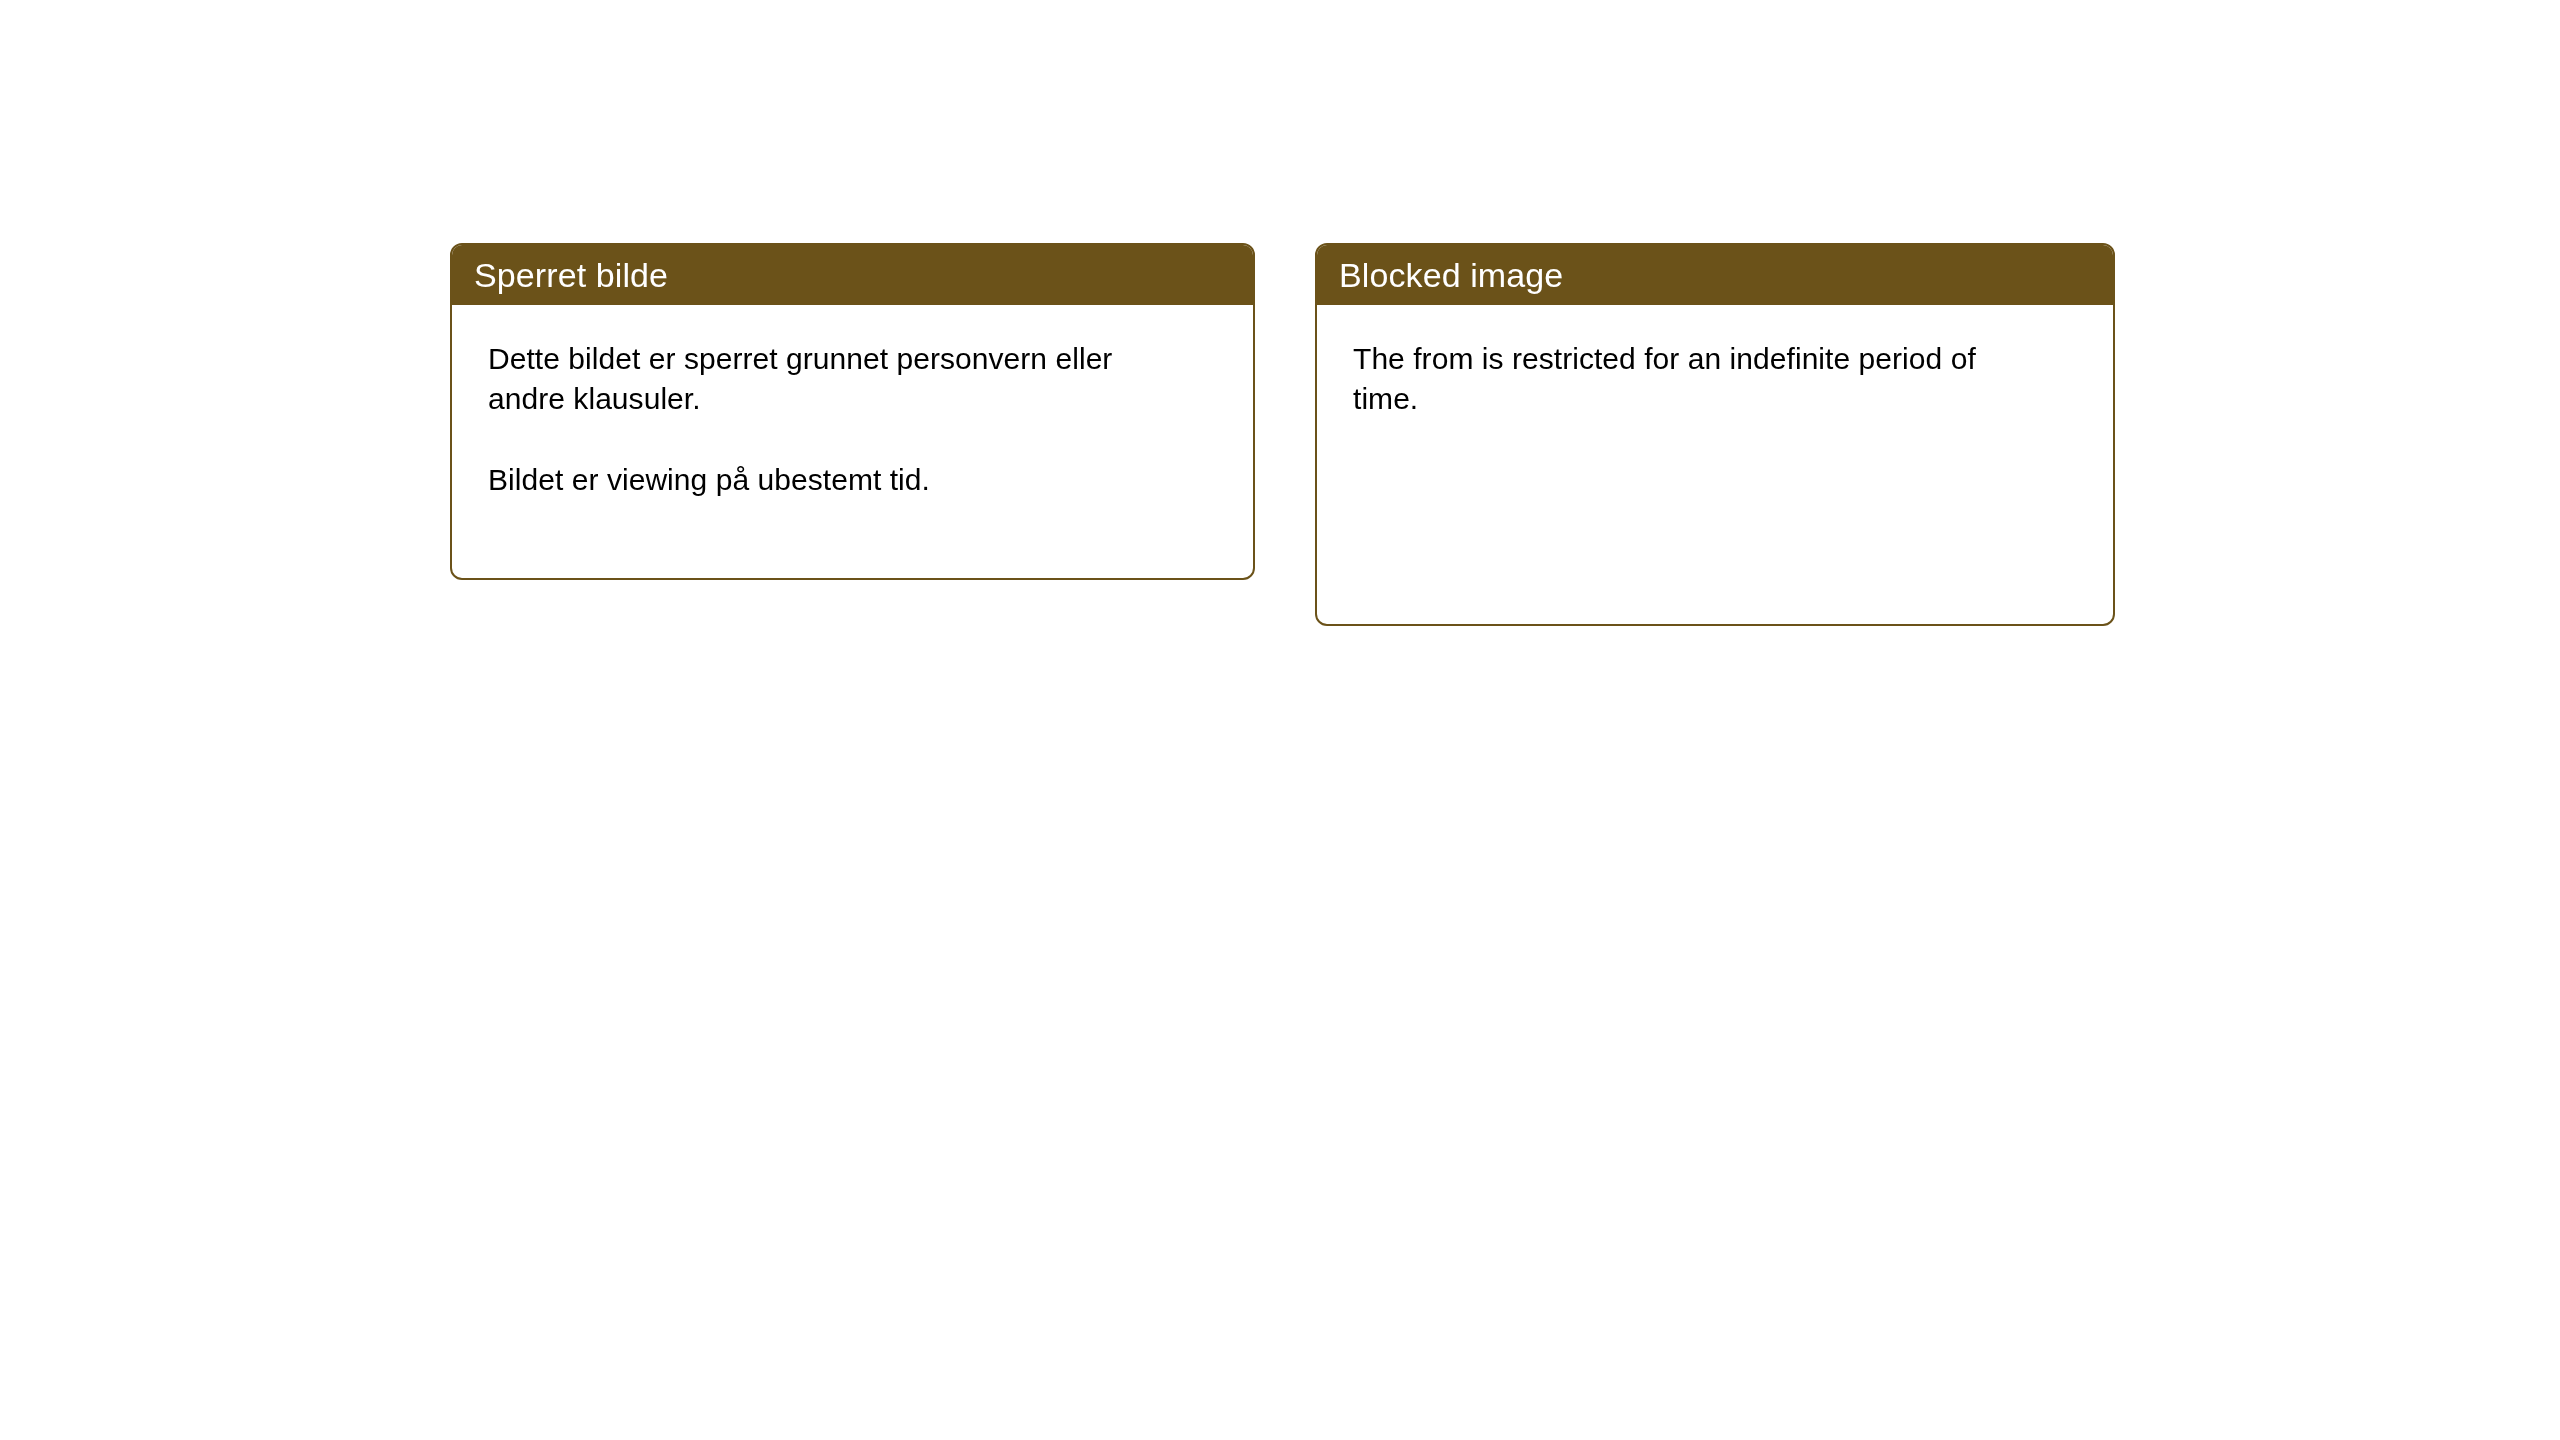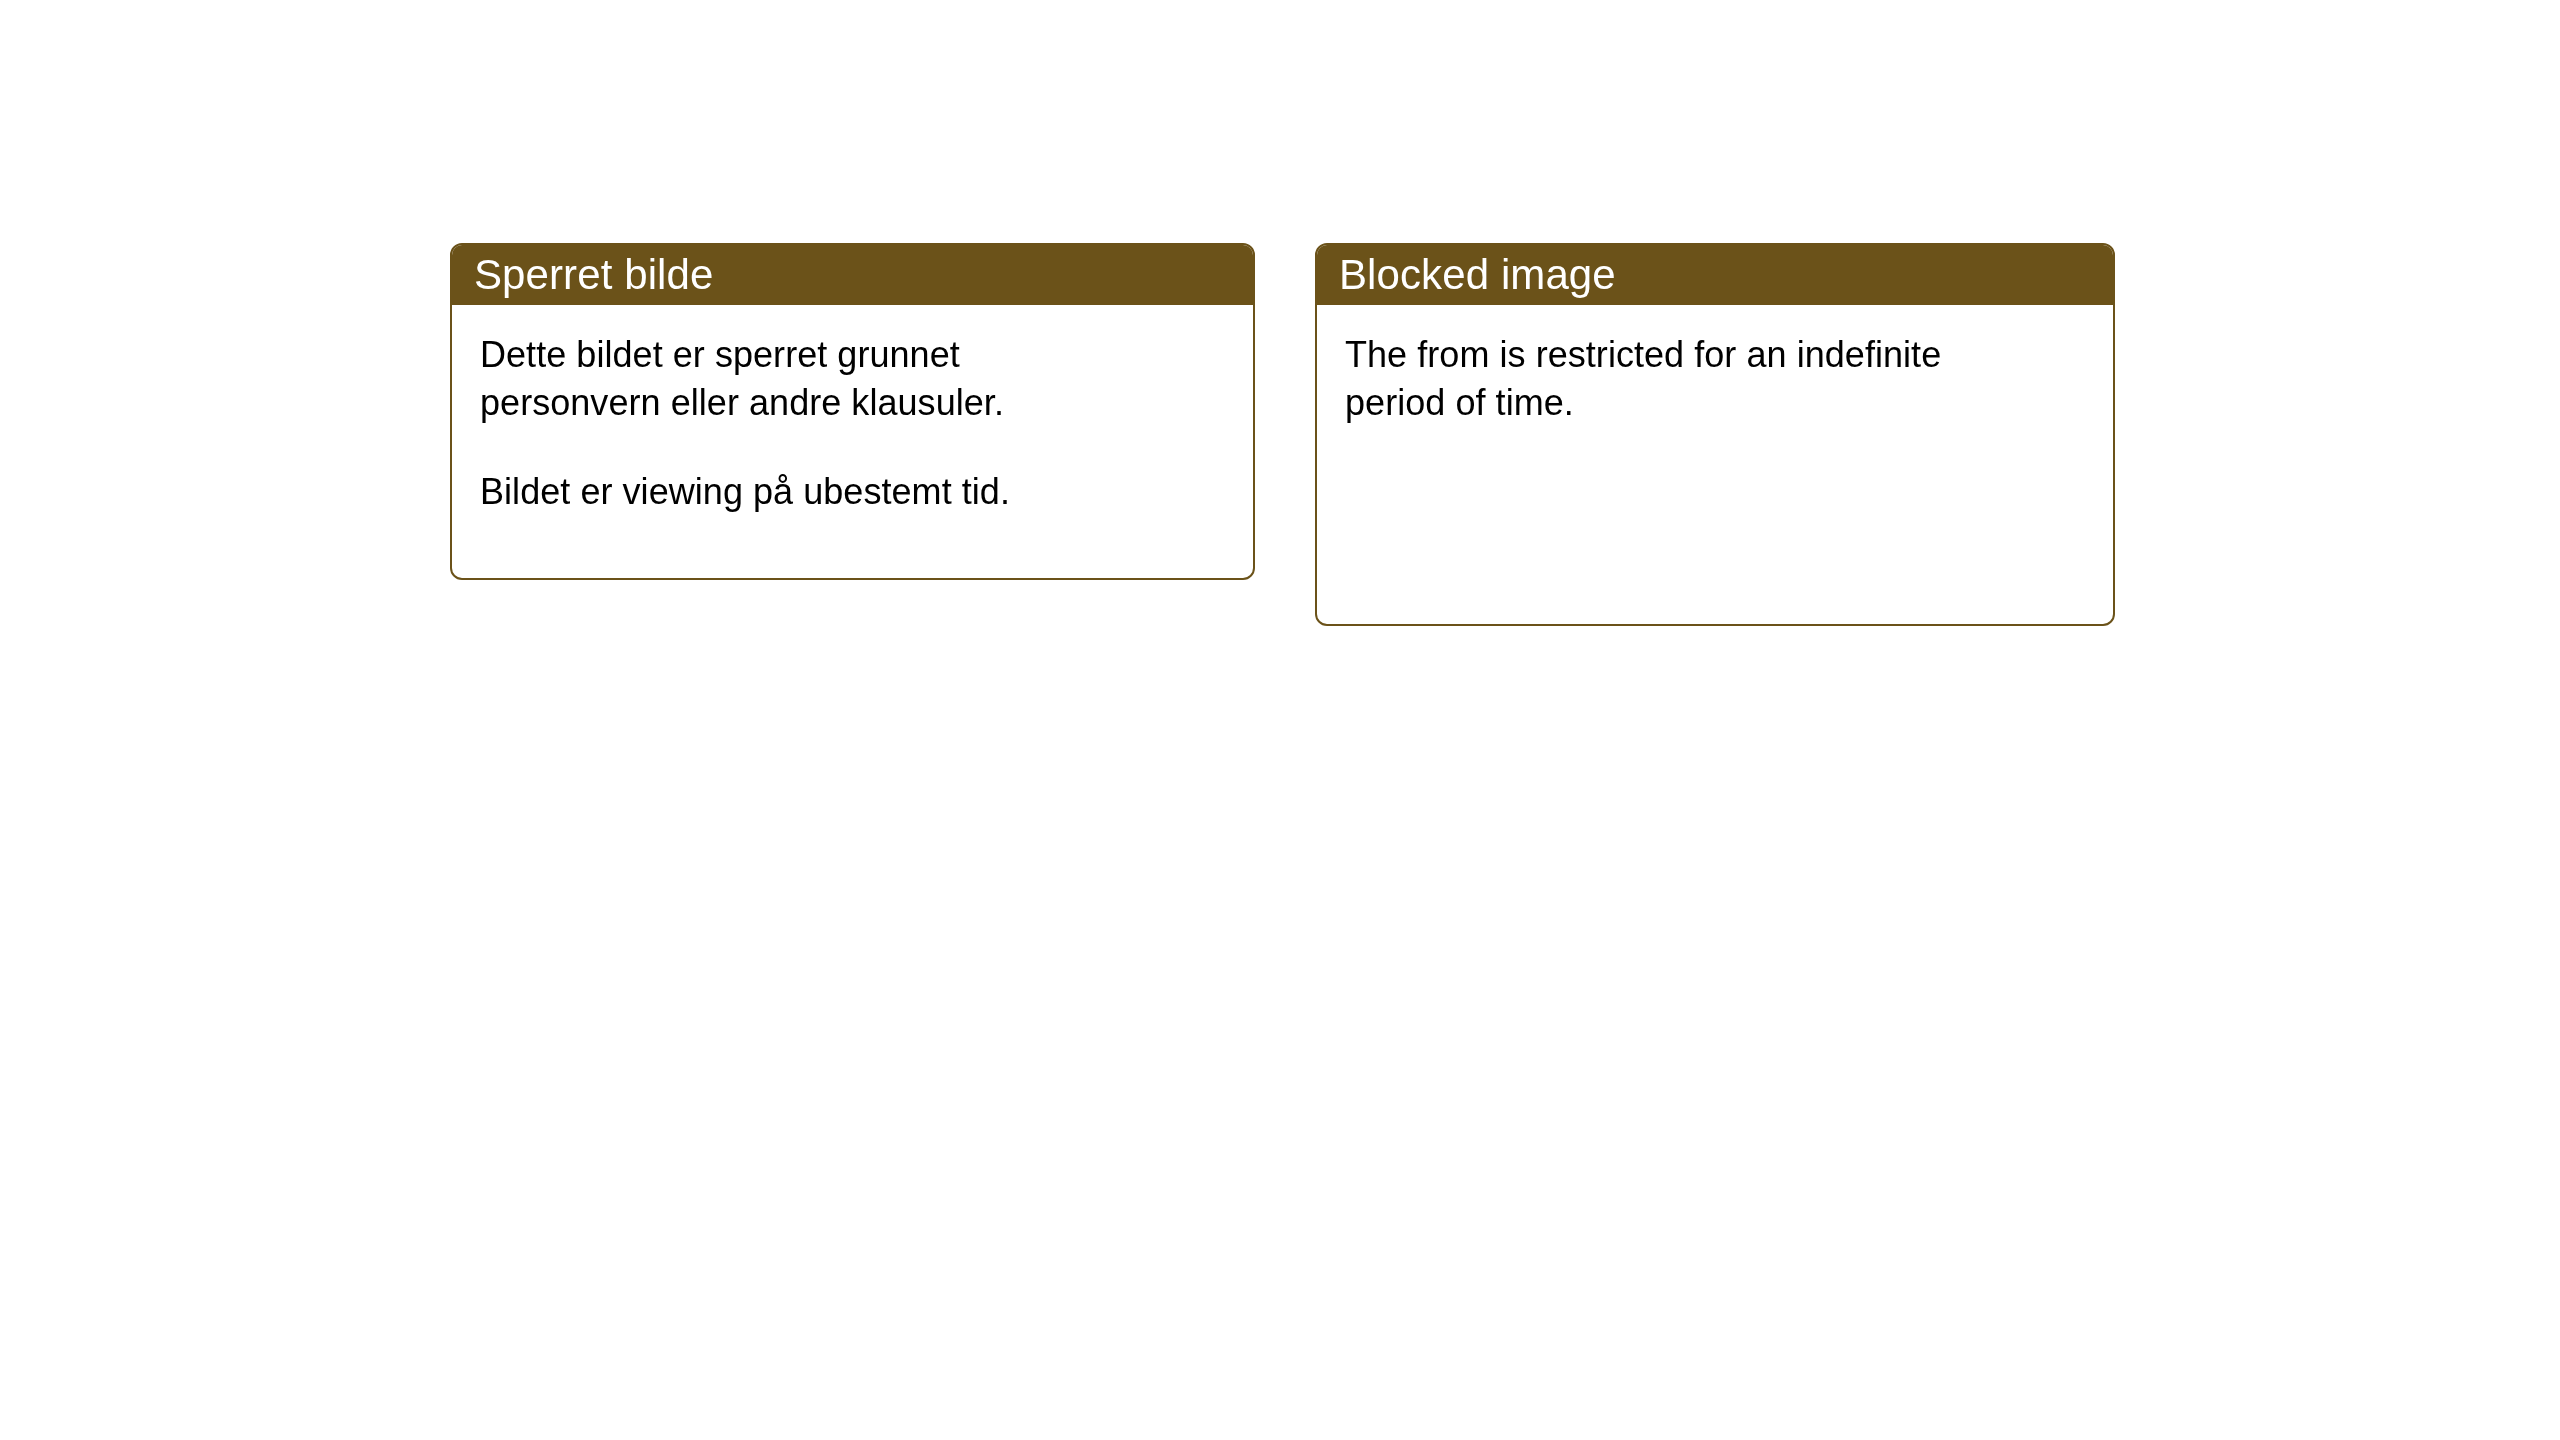--- a/index.html
+++ b/index.html
@@ -29,41 +29,41 @@
     background: #ffffff;
     border: 2px solid #6b5219;
     border-radius: 12px;
     overflow: hidden;
   }
 
   .notice-card__header {
     box-sizing: border-box;
     background: #6b5219;
     color: #ffffff;
-    font-size: 42px;
+    font-size: 34px;
     line-height: 1;
     font-weight: 400;
     padding: 14px 0 14px 22px;
     height: 60px;
     display: flex;
     align-items: center;
     letter-spacing: 0.1px;
   }
 
   .notice-card__body {
     box-sizing: border-box;
     padding: 22px 24px 0 24px;
     color: #000000;
   }
 
   .notice-card__para {
-    font-size: 36px;
+    font-size: 30px;
     line-height: 1.33;
     color: #000000;
-    margin: 4px;
+    margin: 12px;
     letter-spacing: 0.05px;
   }
 
   .notice-card__para + .notice-card__para {
     margin-top: 41px;
   }
 
   
   #card-blocked-no {
     left: 450px;

